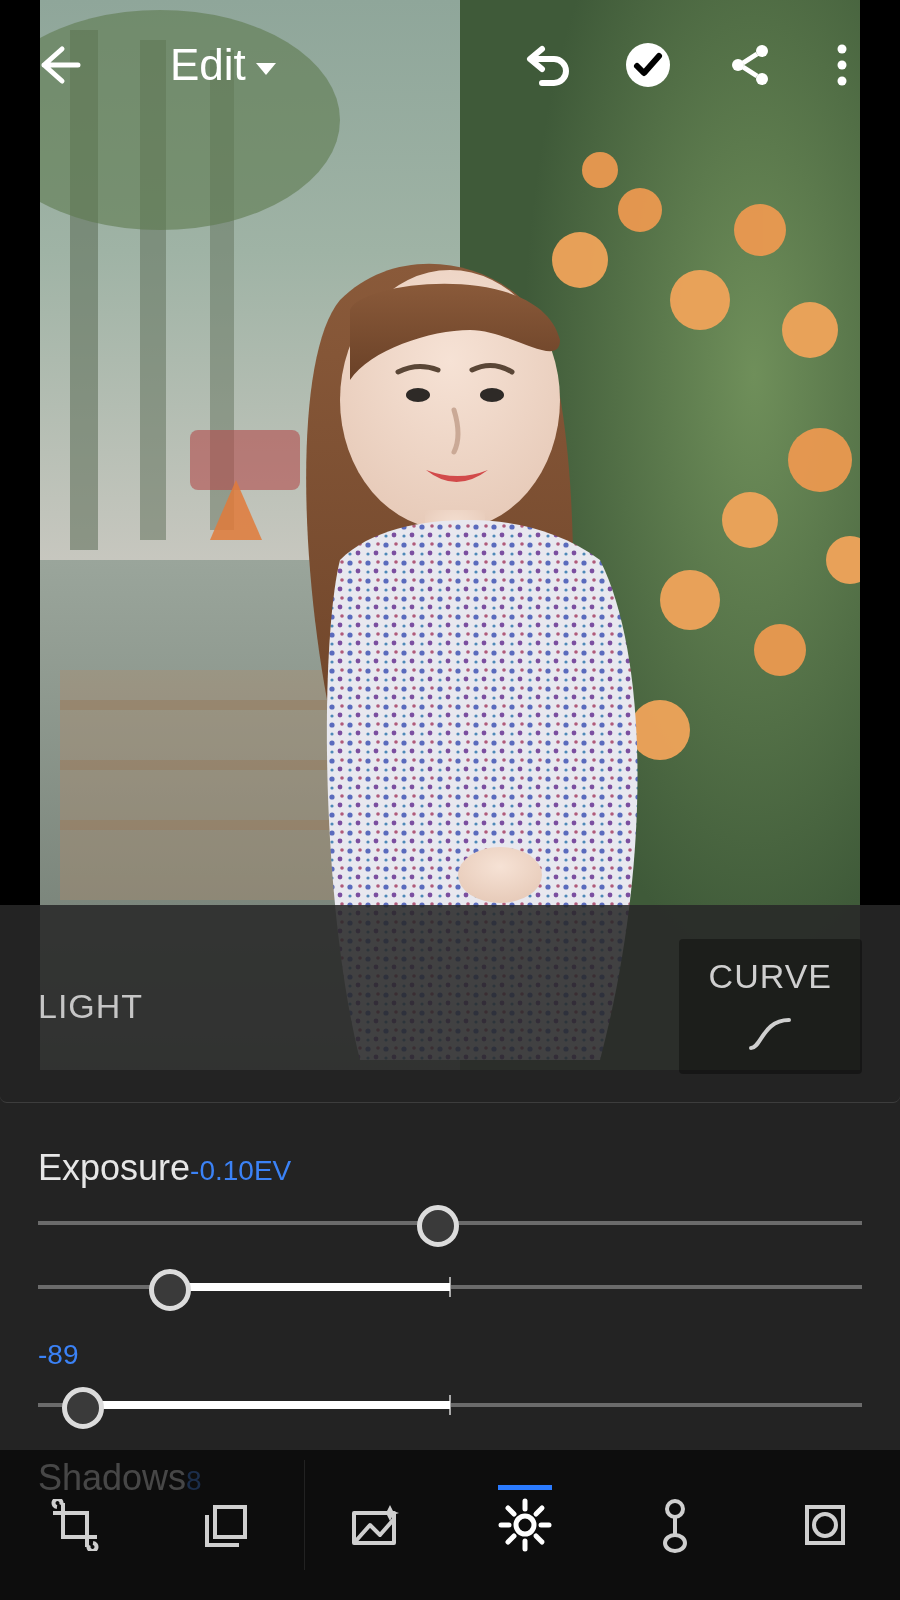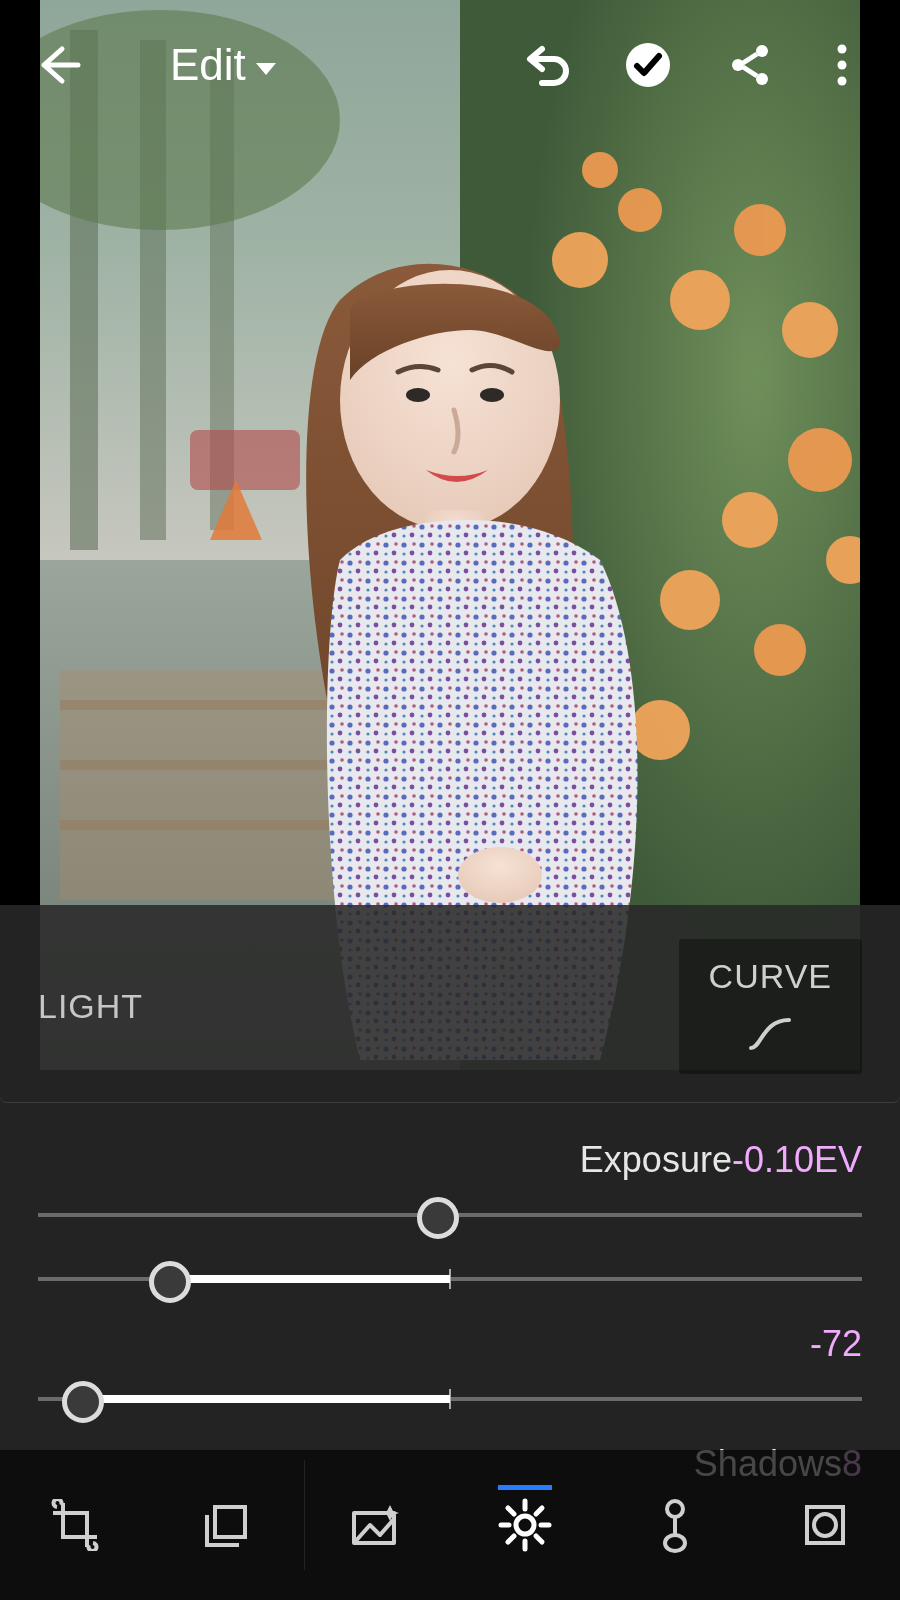--- a/index.html
+++ b/index.html
@@ -22,23 +22,23 @@
 
   
   .panel { position: absolute; top: 905px; left: 0; width: 900px; height: 545px; background: rgba(40,40,40,0.87); }
   .panel-head { display: flex; align-items: center; justify-content: space-between; padding: 34px 38px 28px 38px; border-bottom: 1px solid rgba(255,255,255,0.12); border-radius: 7px; }
   .panel-title { color: #c6c6c6; font-size: 34px; letter-spacing: 1px; }
   .curve-btn { display: flex; align-items: center; gap: 20px; background: rgba(0,0,0,0.35); padding: 18px 30px; border-radius: 4px; flex-direction: column; }
   .curve-label { color: #cfcfcf; font-size: 34px; letter-spacing: 1px; }
 
   .sliders { padding: 18px 38px 0 38px; }
   .slider-row { padding-top: 18px; }
-  .slider-head { display: flex; align-items: baseline; justify-content: flex-end; padding-bottom: 14px; }
+  .slider-head { display: flex; align-items: baseline; justify-content: flex-start; padding-bottom: 14px; margin-top: 8px; }
   .slider-label { color: #e6e6e6; font-size: 36px; }
-  .slider-value { color: #f0abfc; font-size: 36px; }
+  .slider-value { color: #3b82f6; font-size: 28px; }
   .slider-track { position: relative; height: 46px; }
   .track-base { position: absolute; top: 18px; left: 0; width: 100%; height: 4px; background: #6b6b6b; }
   .track-fill { position: absolute; top: 16px; height: 8px; background: #fff; }
   .track-center-tick { position: absolute; top: 10px; left: 50%; width: 2px; height: 20px; background: #aaa; transform: translateX(-50%); }
   .track-thumb { position: absolute; top: 50%; width: 42px; height: 42px; border-radius: 50%; border: 5px solid #dcdcdc; background: #3a3a3a; transform: translate(-50%, -50%); }
 
   
   .bottombar { position: absolute; bottom: 0; left: 0; width: 900px; height: 150px; background: rgba(18,18,18,0.75); display: flex; align-items: center; justify-content: space-around; }
   .bottom-icon { position: relative; width: 56px; height: 56px; display: flex; align-items: center; justify-content: center; }
   .bottom-icon svg { display: block; }
@@ -213,21 +213,21 @@
         <div class="slider-track">
           <div class="track-base"></div>
           <div class="track-center-tick"></div>
           <div class="track-fill" style="left: 16%; width: 34%;"></div>
           <div class="track-thumb" style="left: 16%;"></div>
         </div>
       </div>
 
       <div class="slider-row">
         <div class="slider-head">
-          <span class="slider-value">-72</span>
+          <span class="slider-value">-89</span>
         </div>
         <div class="slider-track">
           <div class="track-base"></div>
           <div class="track-center-tick"></div>
           <div class="track-fill" style="left: 5.5%; width: 44.5%;"></div>
           <div class="track-thumb" style="left: 5.5%;"></div>
         </div>
       </div>
 
       <div class="slider-row">

